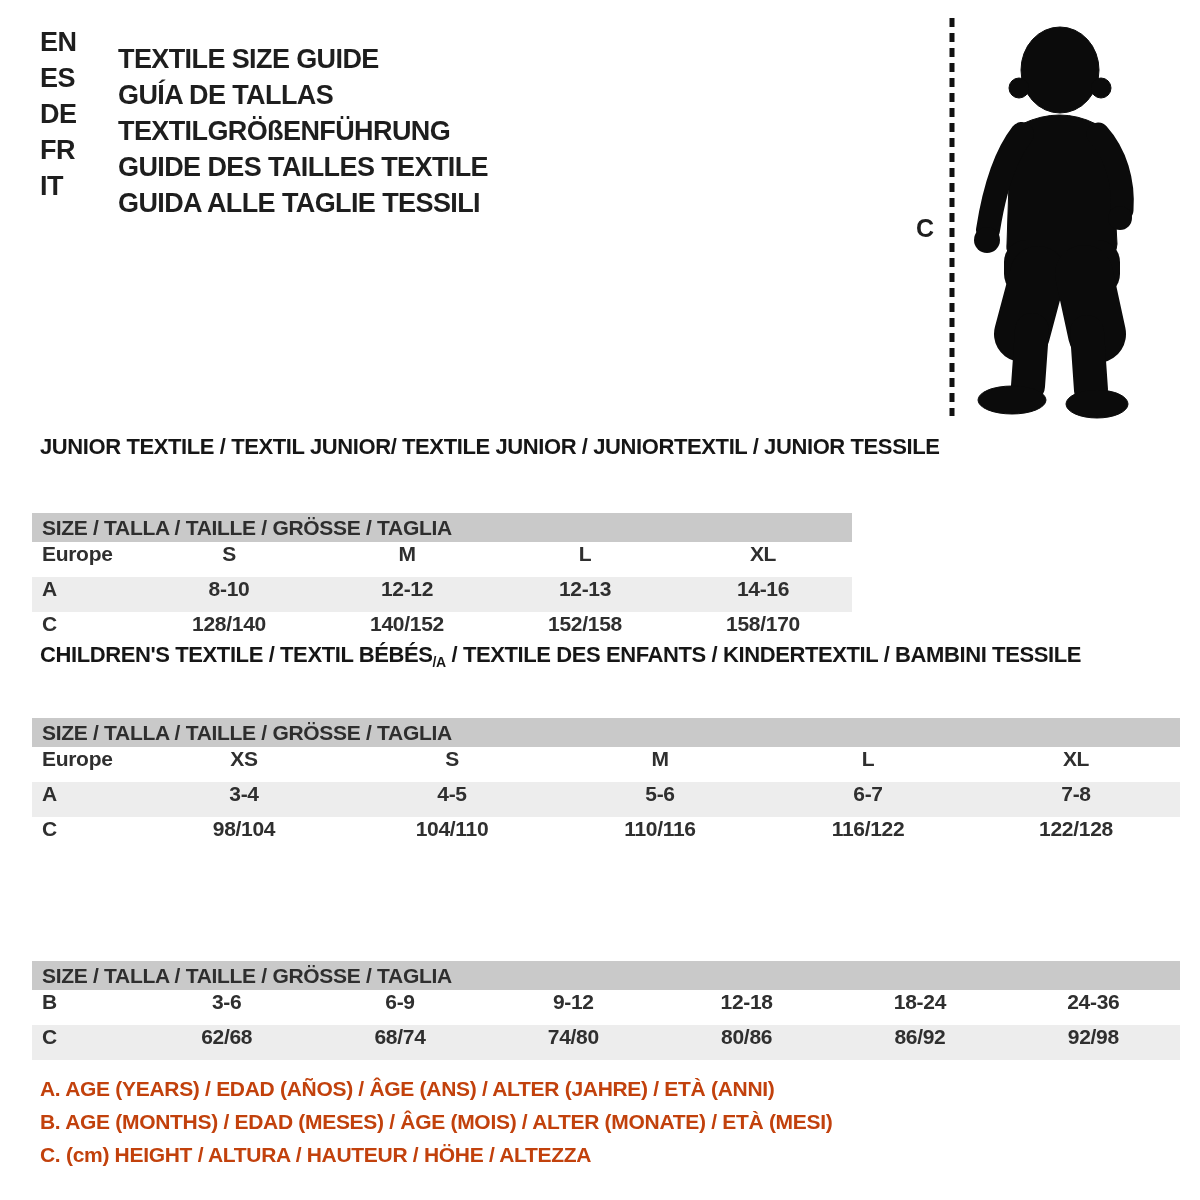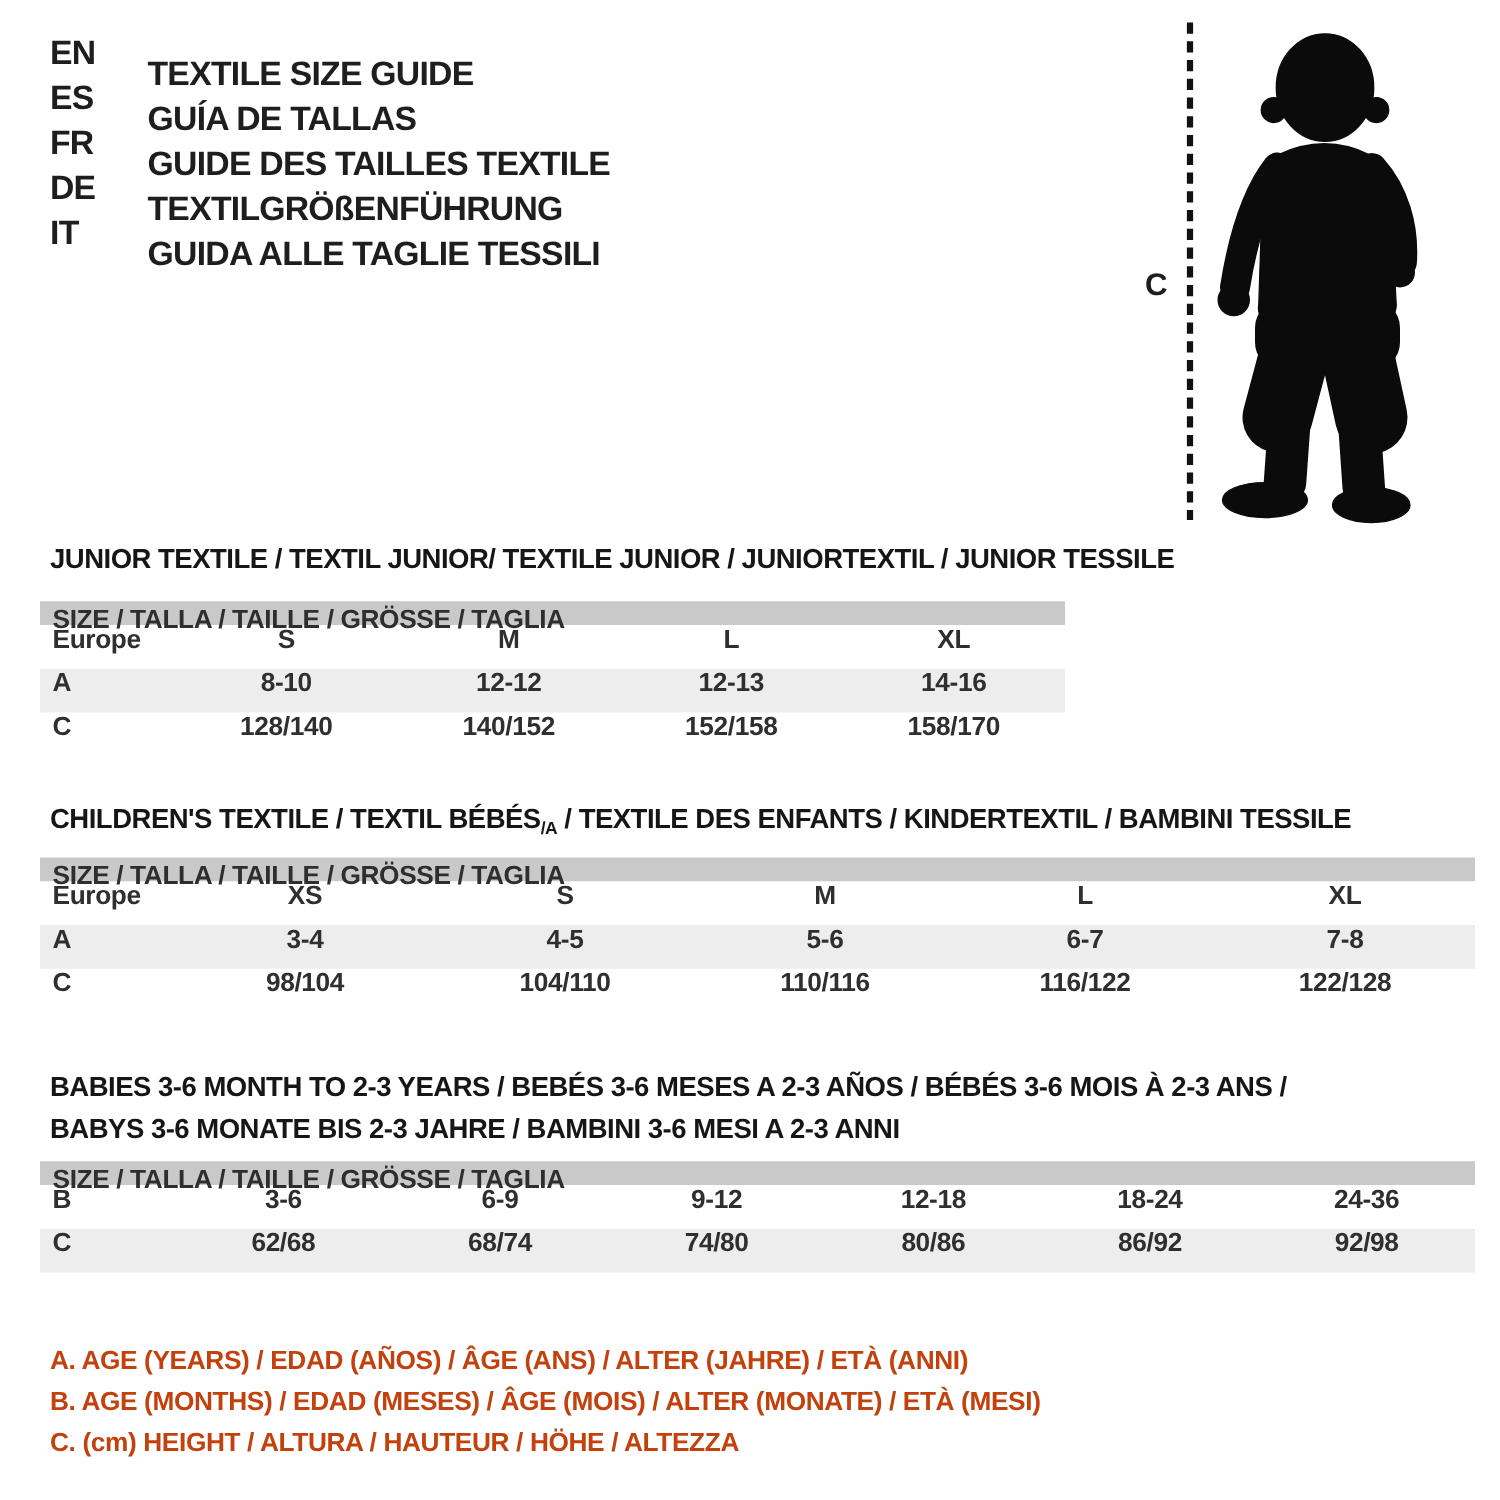--- a/index.html
+++ b/index.html
@@ -14,22 +14,22 @@
   .lang-code{width:78px;flex:0 0 78px;}
   .lang-title{white-space:nowrap;margin-top:34px;}
   
   .figure-wrap{position:absolute;left:898px;top:8px;width:255px;height:418px;}
   .figure-c-label{position:absolute;left:18px;top:206px;font-size:25px;}
   
   .sec-title{position:absolute;left:40px;font-size:22px;white-space:nowrap;letter-spacing:-0.4px;color:#161616;}
   .sec-title .sub{font-size:14px;vertical-align:-5px;}
   .sec-title.two-line{line-height:33px;}
   .size-table{position:absolute;left:32px;}
-  .size-bar{height:19px;line-height:29px;background:var(--bar,#c9c9c9);
-    font-size:21px;padding-left:10px;color:#2e2e2e;}
+  .size-bar{height:29px;line-height:29px;background:var(--bar,#c9c9c9);
+    font-size:21px;padding-left:10px;color:#2e2e2e;margin-top:32px;}
   .trow{display:flex;height:35px;align-items:flex-start;font-size:21px;color:#2f2f2f;}
   .trow.shaded{background:var(--shade,#ededed);}
   .tlabel{flex:0 0 98px;padding-left:10px;}
   .tcell{flex:1;text-align:center;}
   
   .legend{position:absolute;left:40px;top:1072px;}
   .legend-line{height:33px;line-height:33px;font-size:21px;white-space:nowrap;color:#c2410c;}
   
   #junior-title{top:434px;}   #junior-table{top:481px;width:820px;}
   #children-title{top:642px;} #children-table{top:686px;width:1148px;}
@@ -43,26 +43,26 @@
   <div class="lang-header">
       <div class="lang-row">
         <span class="lang-code">EN</span>
         <span class="lang-title">TEXTILE SIZE GUIDE</span>
       </div>
       <div class="lang-row">
         <span class="lang-code">ES</span>
         <span class="lang-title">GUÍA DE TALLAS</span>
       </div>
       <div class="lang-row">
+        <span class="lang-code">DE</span>
+        <span class="lang-title">TEXTILGRÖßENFÜHRUNG</span>
+      </div>
+      <div class="lang-row">
         <span class="lang-code">FR</span>
         <span class="lang-title">GUIDE DES TAILLES TEXTILE</span>
-      </div>
-      <div class="lang-row">
-        <span class="lang-code">DE</span>
-        <span class="lang-title">TEXTILGRÖßENFÜHRUNG</span>
       </div>
       <div class="lang-row">
         <span class="lang-code">IT</span>
         <span class="lang-title">GUIDA ALLE TAGLIE TESSILI</span>
       </div>
     </div>
 
   <div class="figure-wrap">
     <svg width="255" height="418" viewBox="0 0 255 418">
 
@@ -141,24 +141,20 @@
           <span class="tlabel">C</span>
           <span class="tcell">98/104</span>
           <span class="tcell">104/110</span>
           <span class="tcell">110/116</span>
           <span class="tcell">116/122</span>
           <span class="tcell">122/128</span>
         </div>
       </div>
   </div>
 
-  <div class="sec-title two-line" id="babies-title">
-    <div>BABIES 3-6 MONTH TO 2-3 YEARS / BEBÉS 3-6 MESES A 2-3 AÑOS / BÉBÉS 3-6 MOIS À 2-3 ANS /</div>
-    <div>BABYS 3-6 MONATE BIS 2-3 JAHRE / BAMBINI 3-6 MESI A 2-3 ANNI</div>
-  </div>
   <div class="size-table" id="babies-table">
     <div class="size-bar">SIZE / TALLA / TAILLE / GRÖSSE / TAGLIA</div>
     <div class="rows">
         <div class="trow">
           <span class="tlabel">B</span>
           <span class="tcell">3-6</span>
           <span class="tcell">6-9</span>
           <span class="tcell">9-12</span>
           <span class="tcell">12-18</span>
           <span class="tcell">18-24</span>

